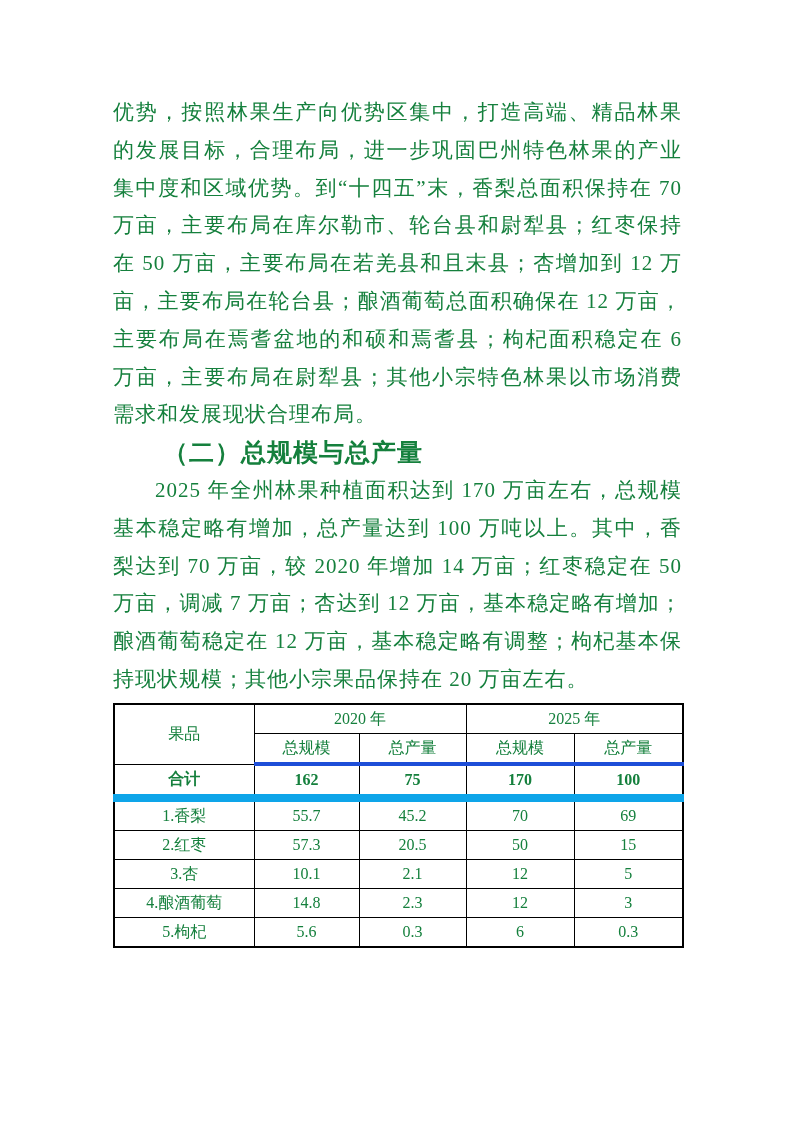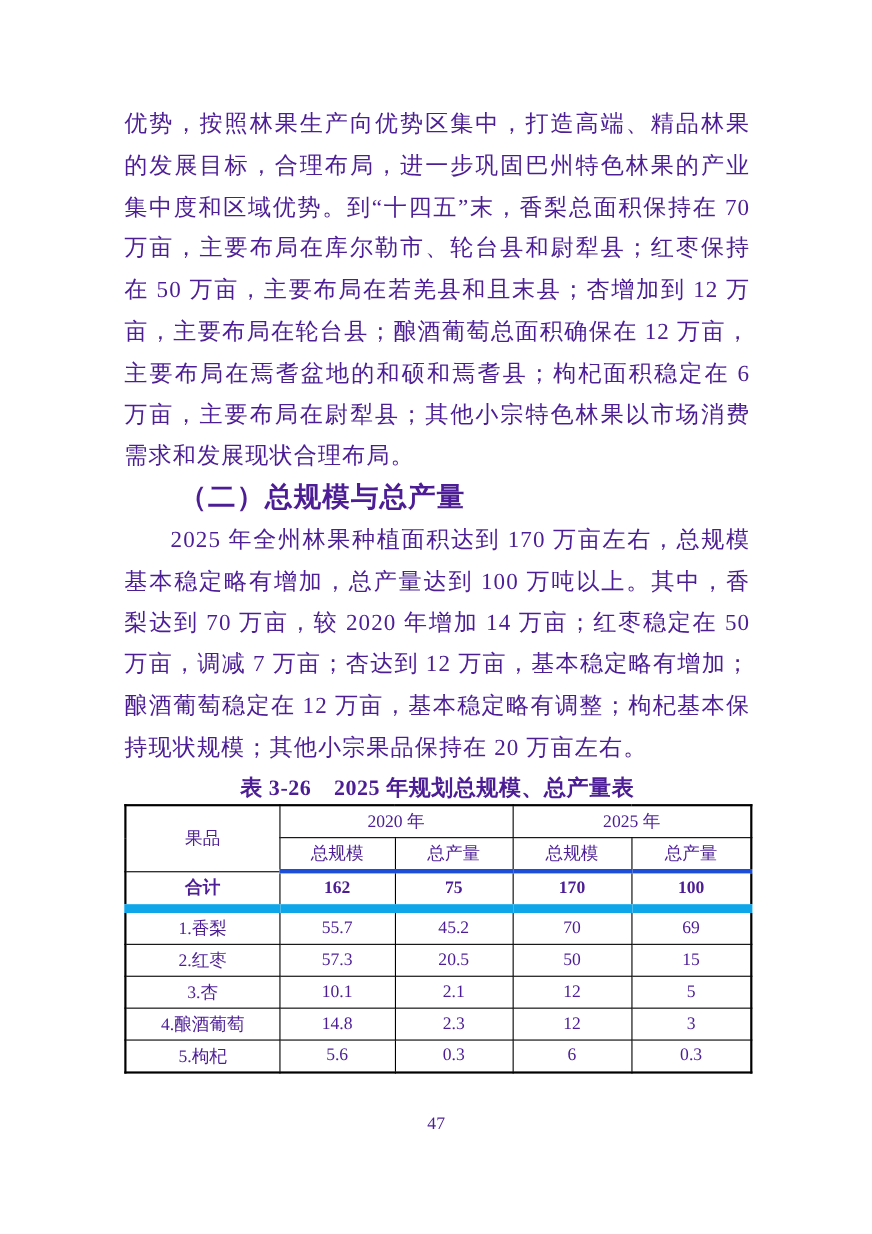--- a/index.html
+++ b/index.html
@@ -2,21 +2,21 @@
 <html><head>
 <meta charset="utf-8">
 <style>
   html, body { margin: 0; padding: 0; background: #ffffff; }
   .page {
     position: relative;
     width: 793px;
     height: 1122px;
     background: #ffffff;
     font-family: "Liberation Serif", "DejaVu Serif", serif;
-    color: #4c1d95;
+    color: #15803d;
     overflow: hidden;
   }
   .text-block {
     position: absolute;
     left: 113px;
     top: 94px;
     width: 569px;
     height: 612px;
     overflow: hidden;
   }
@@ -92,21 +92,20 @@
 
 <div class="page">
 
   <div class="text-block">
     <p class="para">优势，按照林果生产向优势区集中，打造高端、精品林果的发展目标，合理布局，进一步巩固巴州特色林果的产业集中度和区域优势。到“十四五”末，香梨总面积保持在 70 万亩，主要布局在库尔勒市、轮台县和尉犁县；红枣保持在 50 万亩，主要布局在若羌县和且末县；杏增加到 12 万亩，主要布局在轮台县；酿酒葡萄总面积确保在 12 万亩，主要布局在焉耆盆地的和硕和焉耆县；枸杞面积稳定在 6 万亩，主要布局在尉犁县；其他小宗特色林果以市场消费需求和发展现状合理布局。</p>
     <p class="section-heading">（二）总规模与总产量</p>
     <p class="para indent">2025 年全州林果种植面积达到 170 万亩左右，总规模基本稳定略有增加，总产量达到 100 万吨以上。其中，香梨达到 70 万亩，较 2020 年增加 14 万亩；红枣稳定在 50 万亩，调减 7 万亩；杏达到 12 万亩，基本稳定略有增加；酿酒葡萄稳定在 12 万亩，基本稳定略有调整；枸杞基本保持现状规模；其他小宗果品保持在 20 万亩左右。</p>
   </div>
 
   <div class="table-block">
-    <div class="table-caption">表 3-26　2025 年规划总规模、总产量表</div>
 
     <table class="data-table">
       <colgroup>
         <col style="width:140px">
         <col style="width:105px">
         <col style="width:107px">
         <col style="width:108px">
         <col style="width:109px">
       </colgroup>
       <tbody>
@@ -160,15 +159,14 @@
           <td class="row-label">5.枸杞</td>
           <td>5.6</td>
           <td>0.3</td>
           <td>6</td>
           <td>0.3</td>
         </tr>
       </tbody>
     </table>
   </div>
 
-  <div class="page-number">47</div>
 
 </div>
 
 </body></html>

